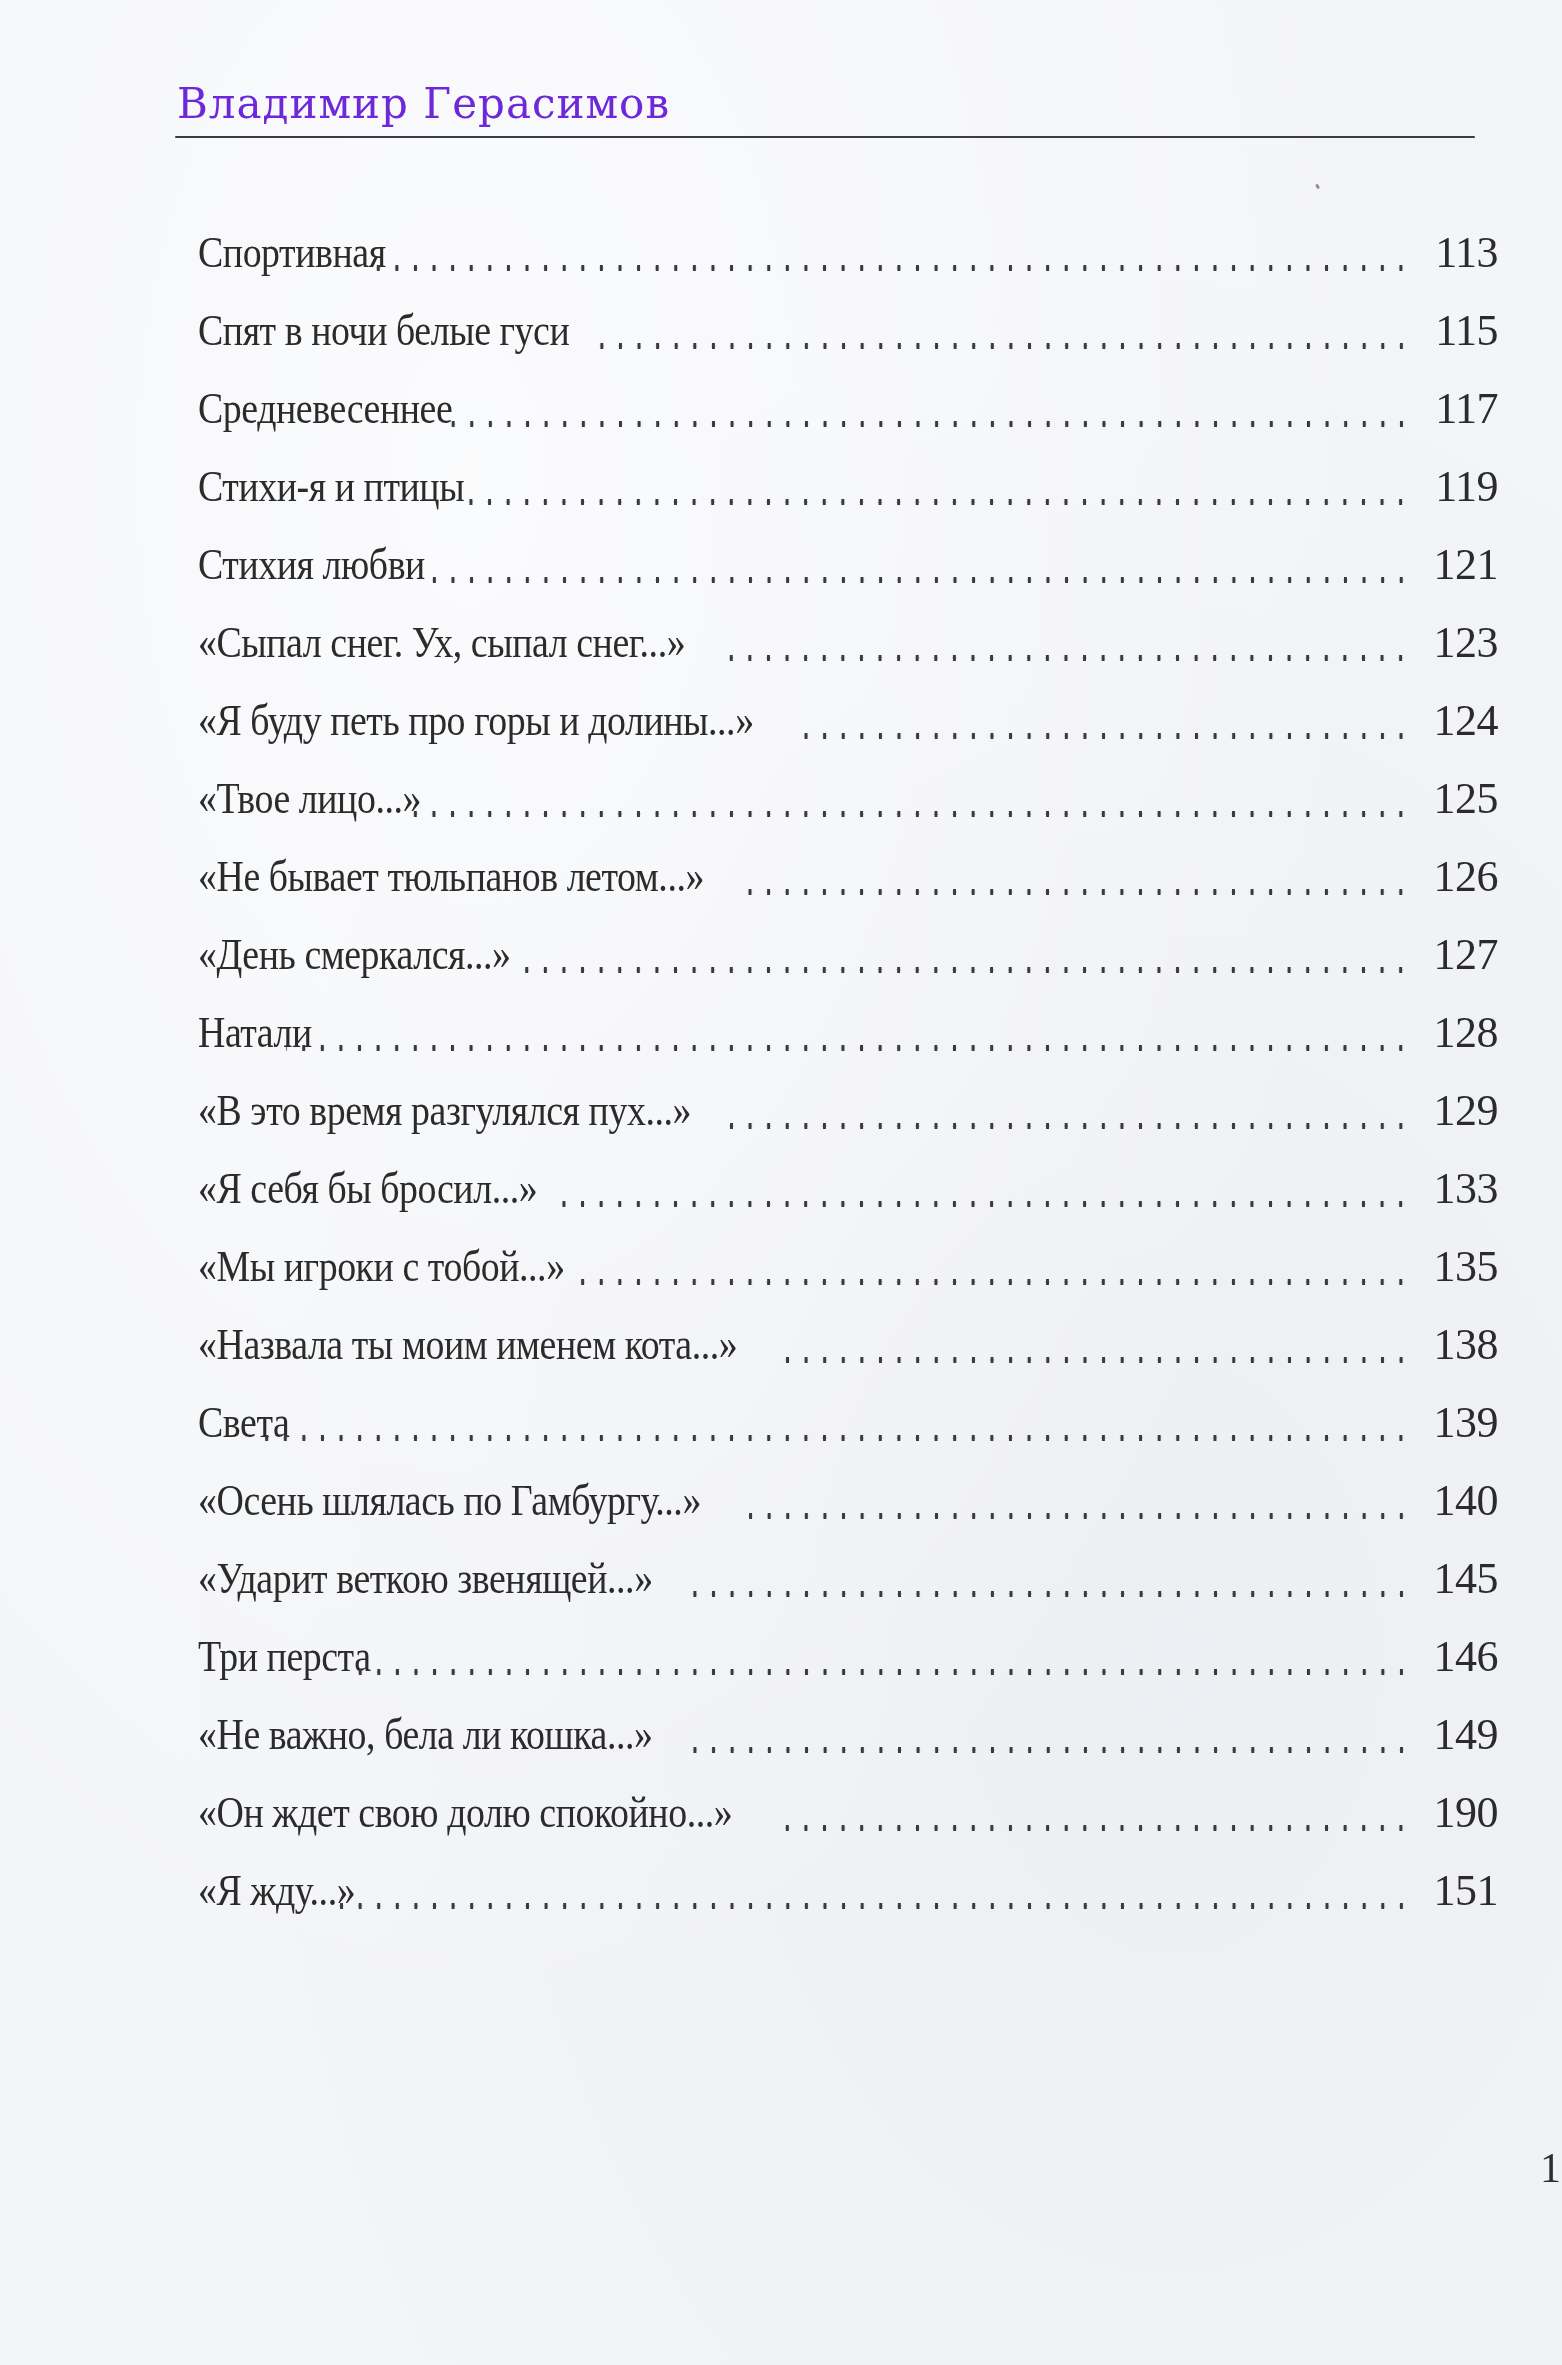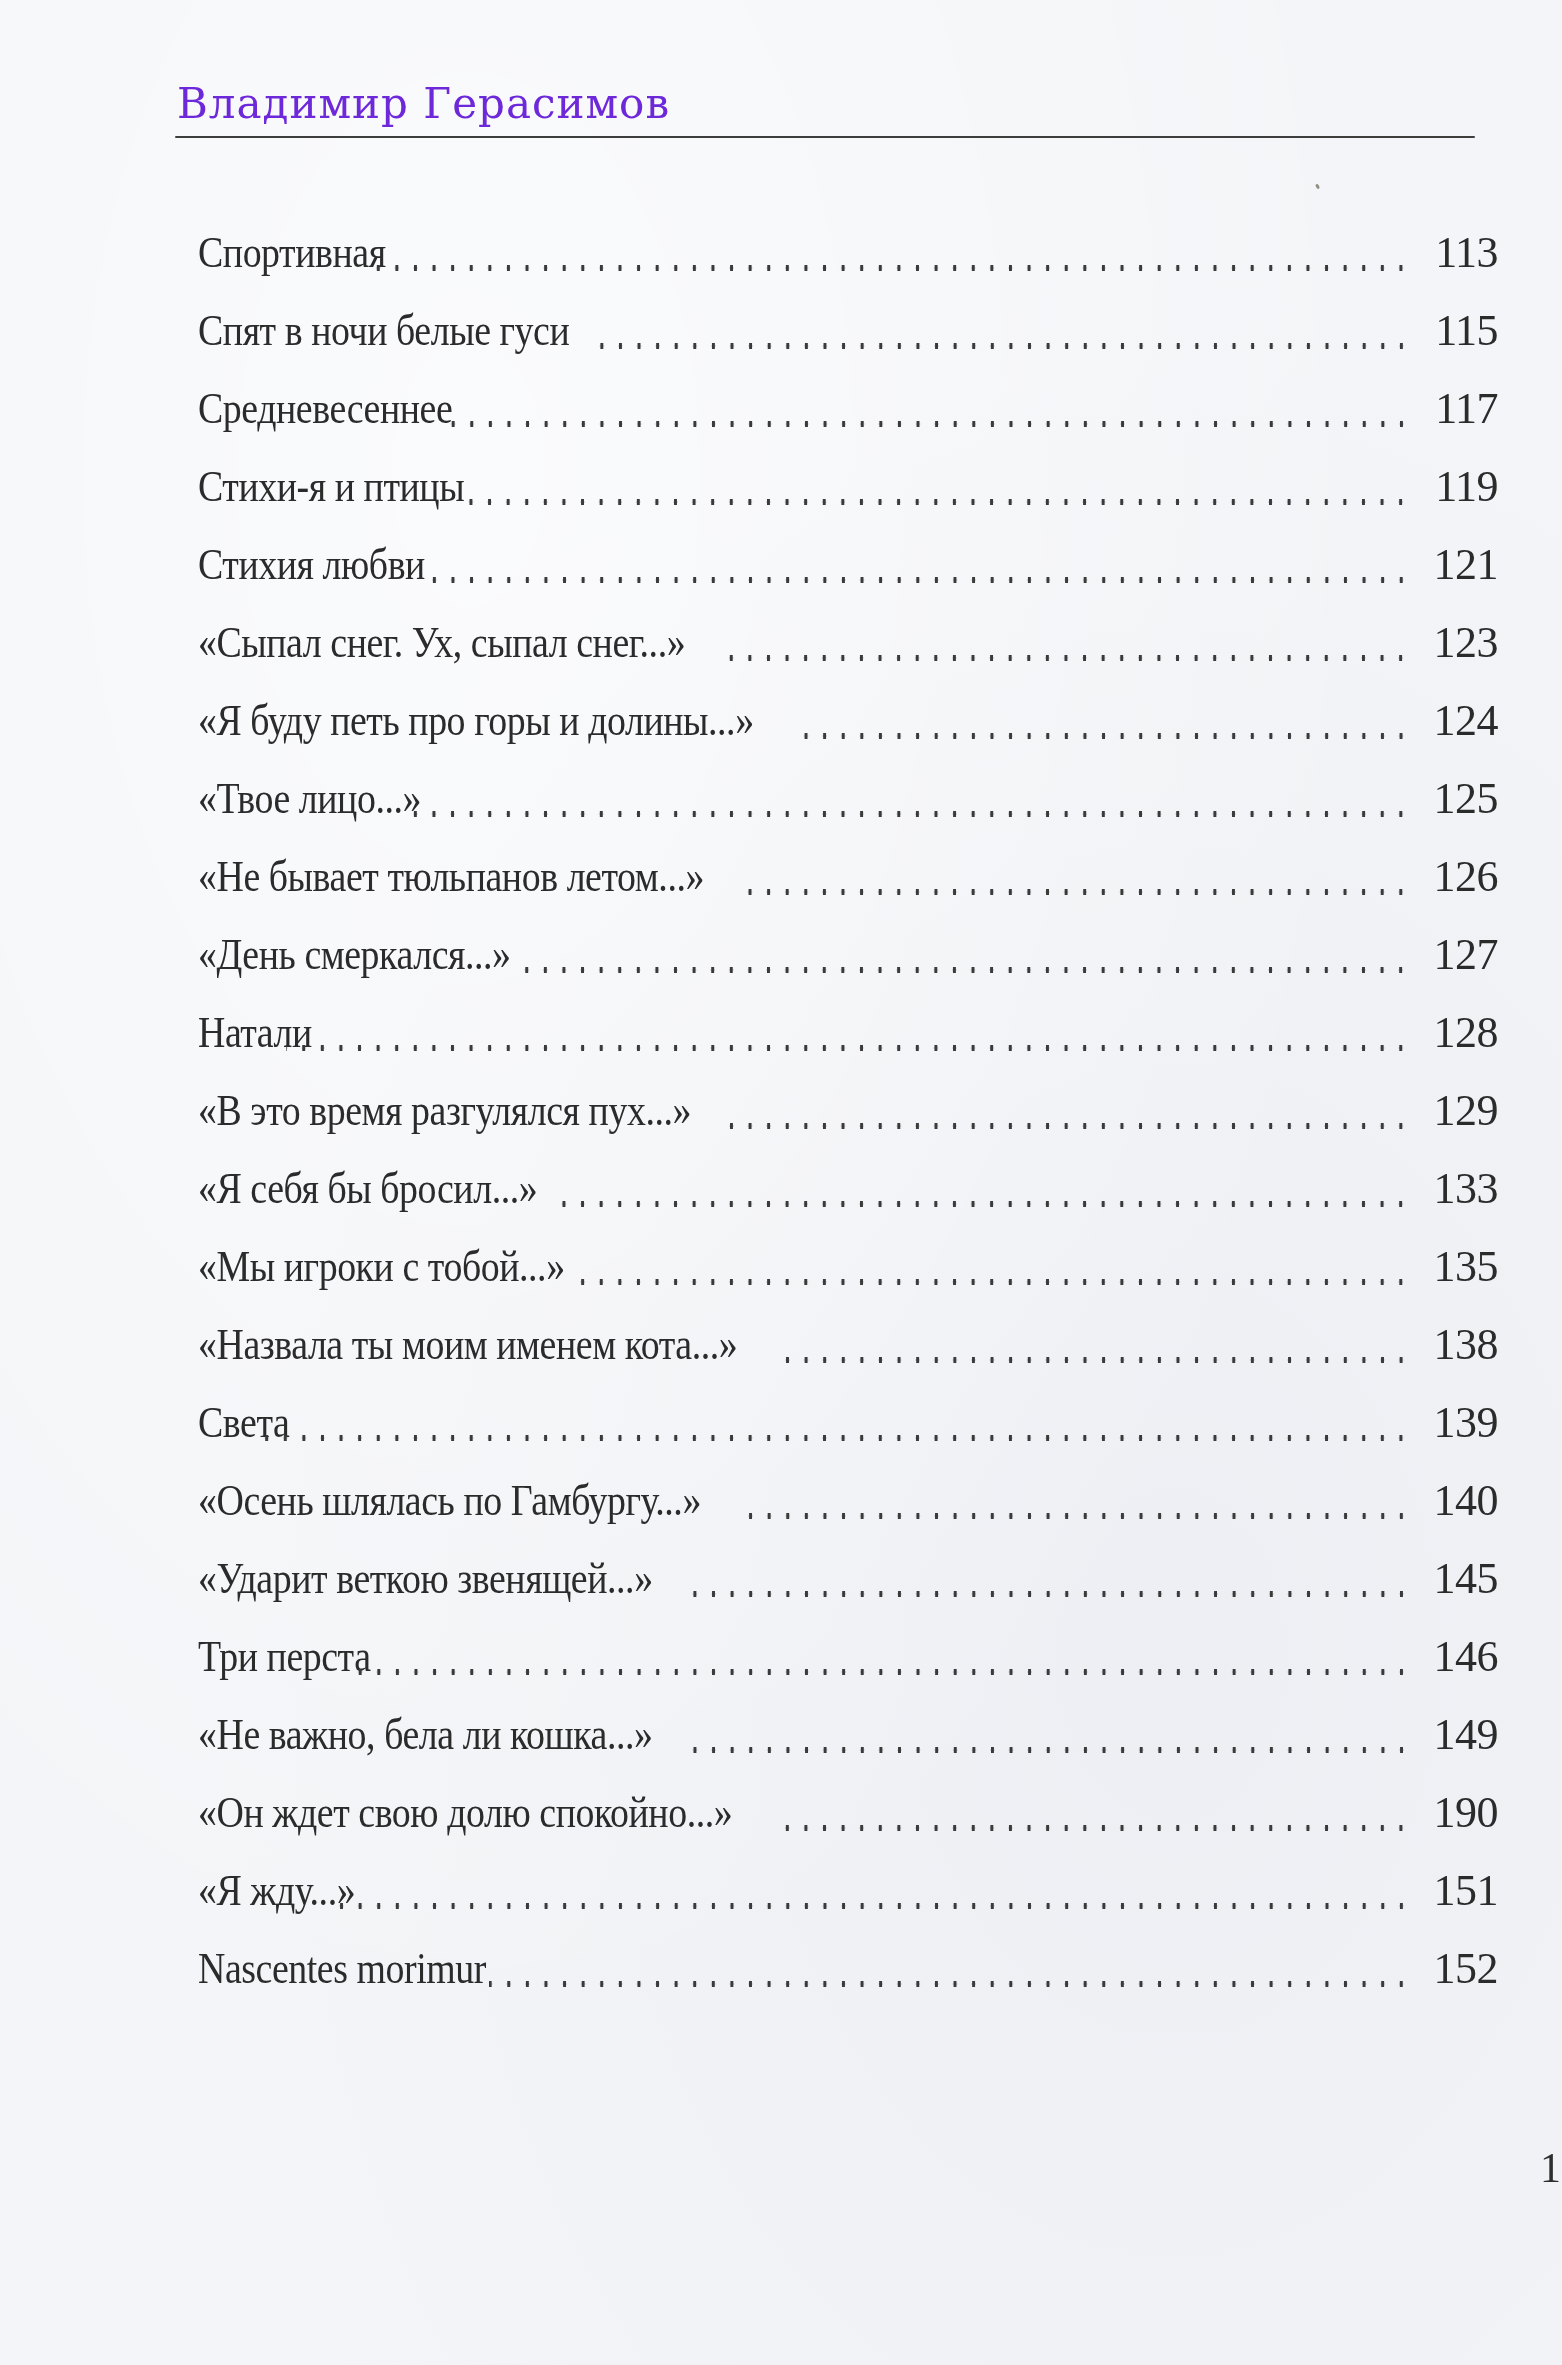--- a/index.html
+++ b/index.html
@@ -223,21 +223,16 @@
   <li class="toc-entry">
       <span class="toc-title">«Он ждет свою долю спокойно...»</span>
       <span class="toc-leader"></span>
       <span class="toc-page">190</span>
     </li>
   <li class="toc-entry">
       <span class="toc-title">«Я жду...»</span>
       <span class="toc-leader"></span>
       <span class="toc-page">151</span>
     </li>
-  <li class="toc-entry">
-      <span class="toc-title">Nascentes morimur</span>
-      <span class="toc-leader"></span>
-      <span class="toc-page">152</span>
-    </li>
 </ul>
 
 <div class="folio">170</div>
 
 
 </body></html>

